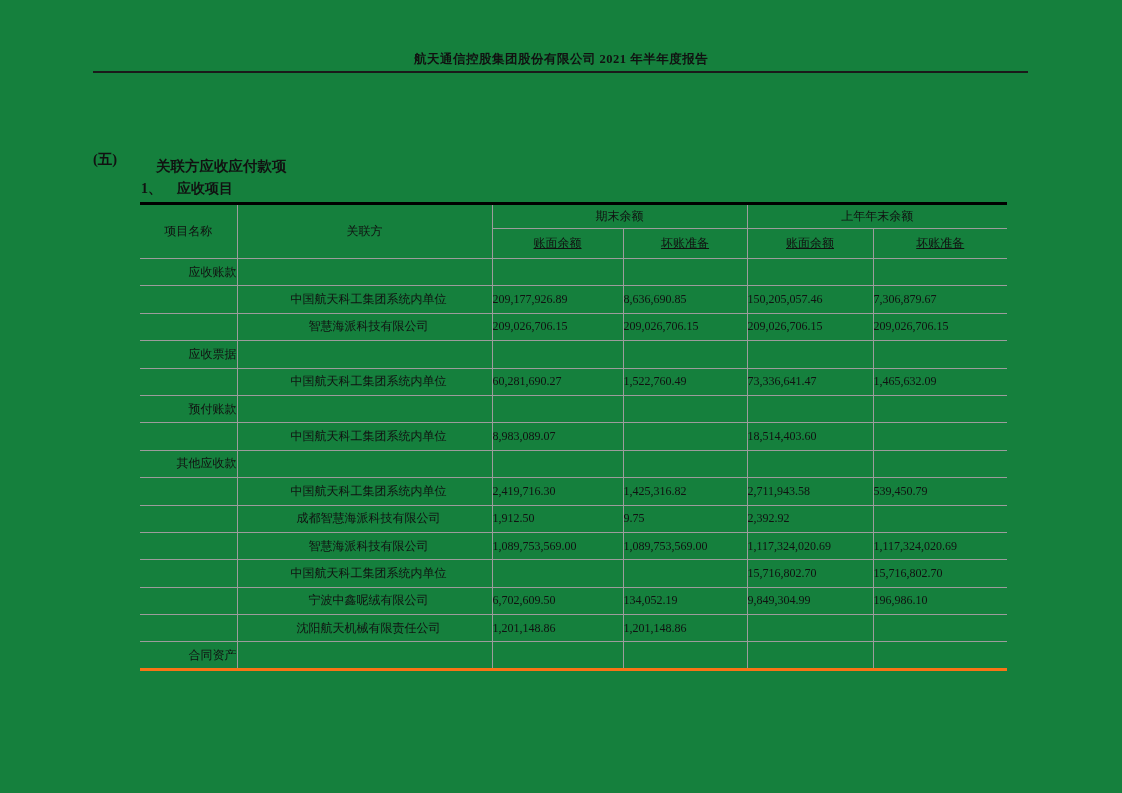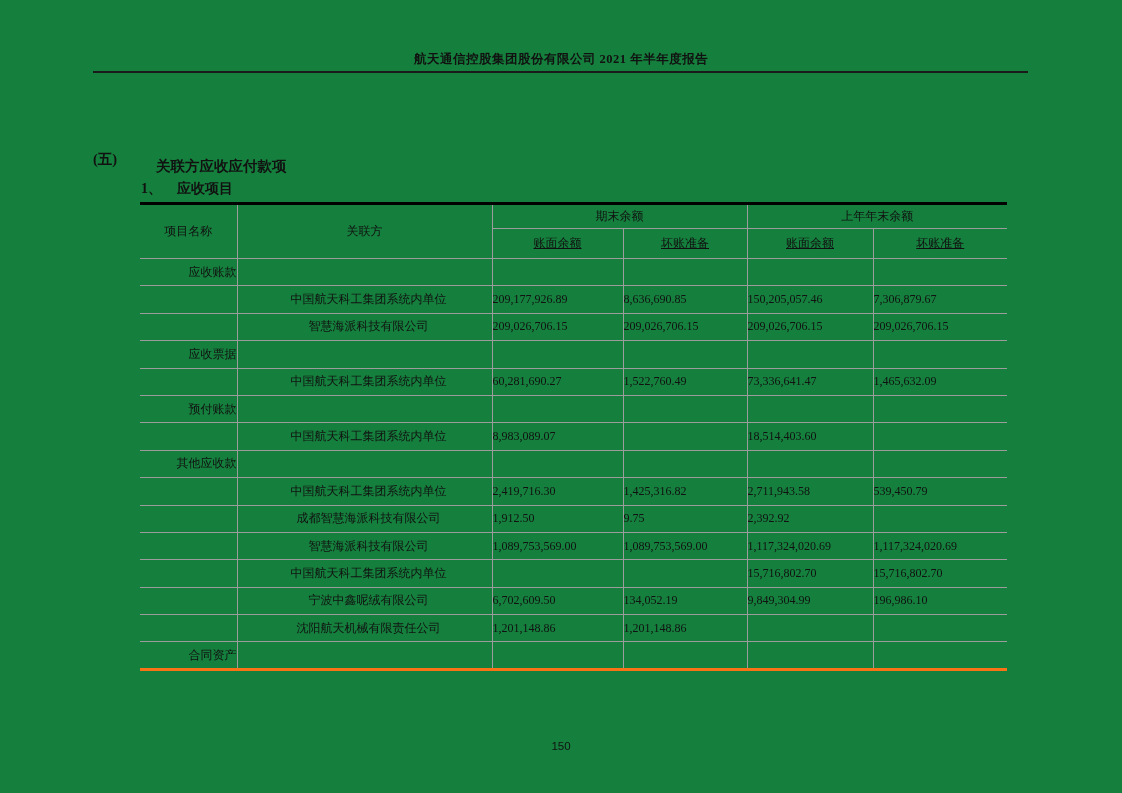--- a/index.html
+++ b/index.html
@@ -261,15 +261,14 @@
           <td class="c-item">合同资产</td>
           <td class="c-party"></td>
           <td class="c-num"></td>
           <td class="c-num"></td>
           <td class="c-num"></td>
           <td class="c-num"></td>
         </tr>
       </tbody>
   </table>
 
-  <div class="page-footer">150</div>
 
 </div>
 
 </body></html>

